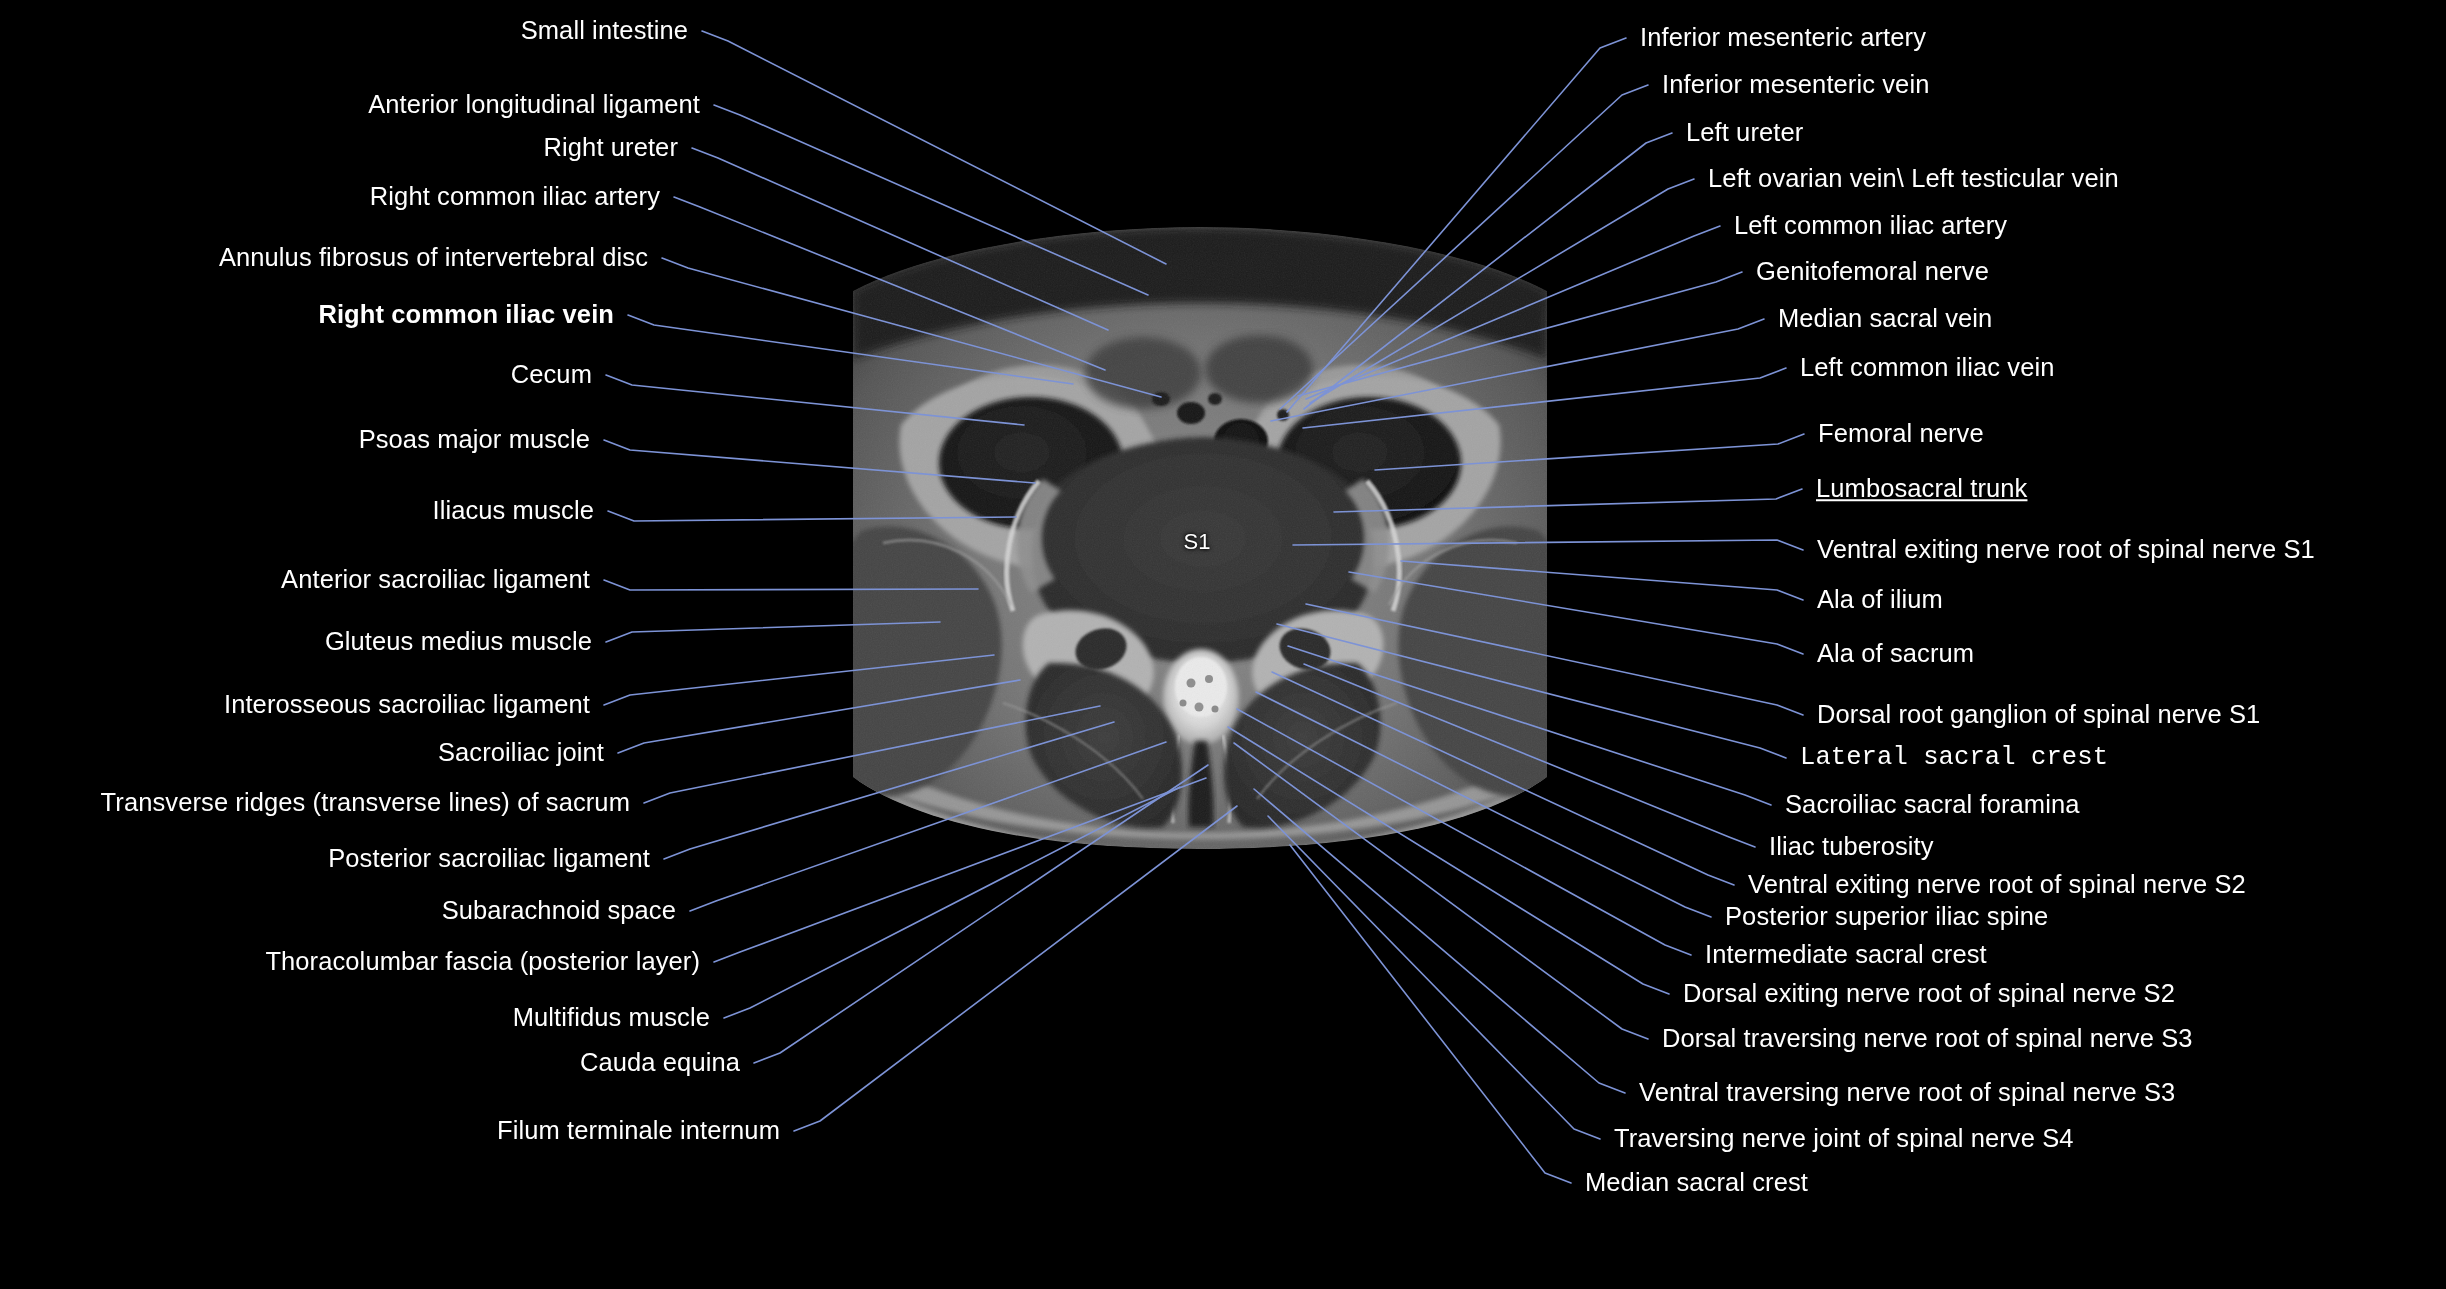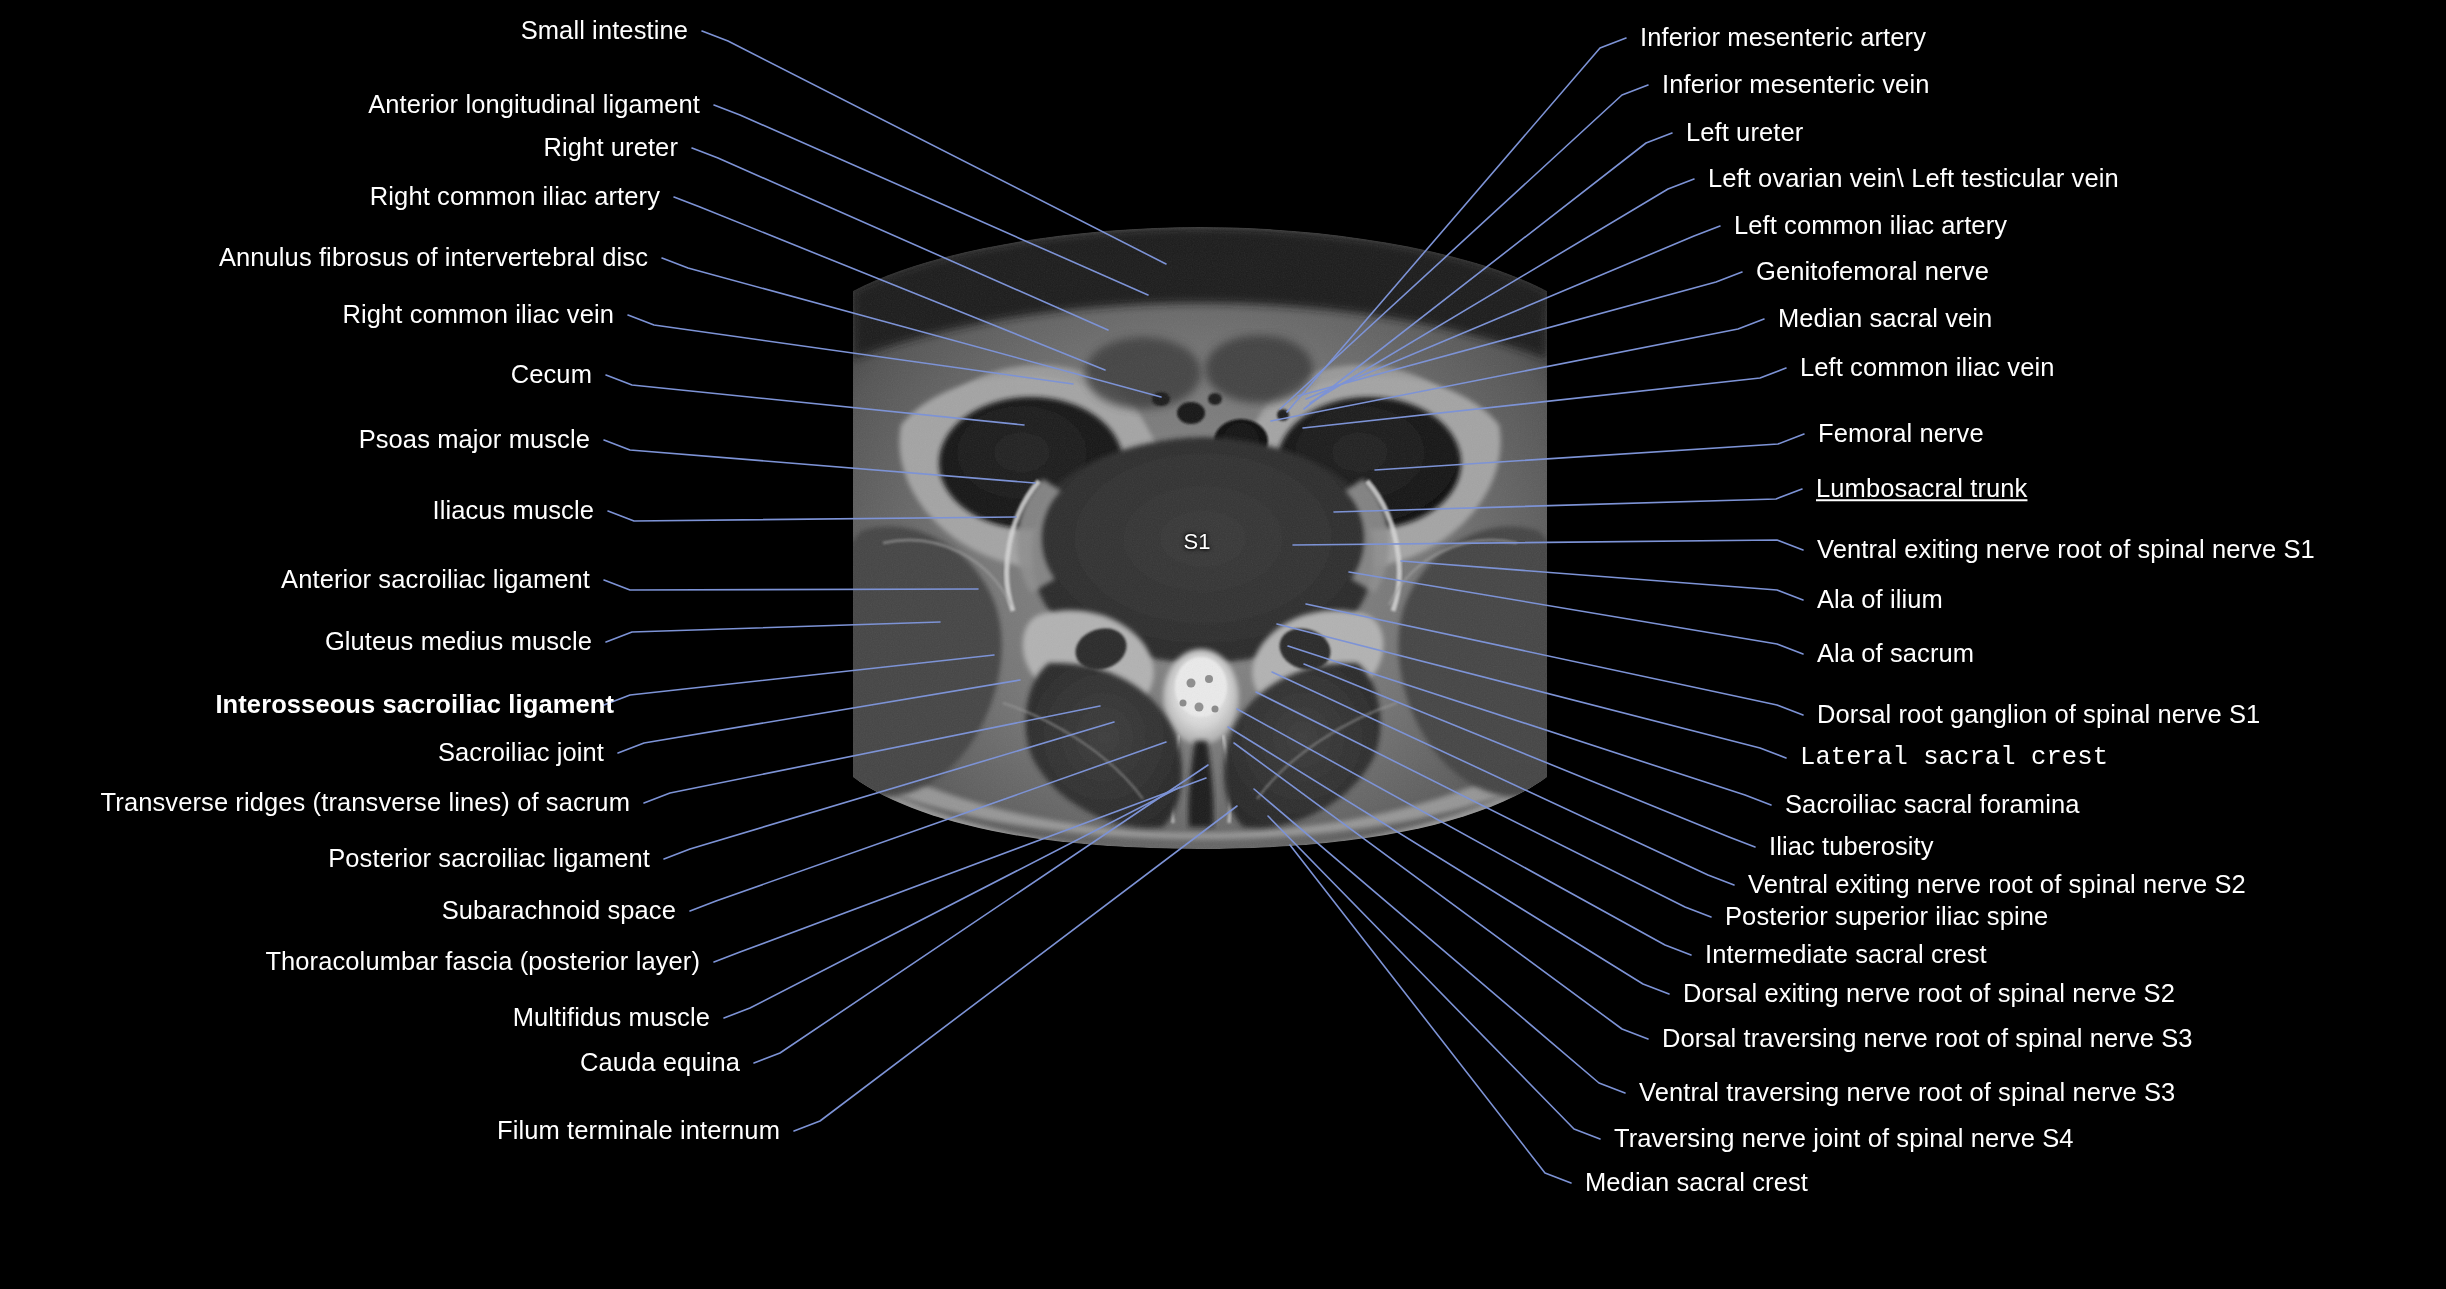--- a/index.html
+++ b/index.html
@@ -253,27 +253,27 @@
     </svg>
 
   <div id="slice-tag" style="left: 1197px; top: 542px;">S1</div>
 
   <div id="left-labels">
       <div class="lbl left" style="left: 688px; top: 31px;">Small intestine</div>
       <div class="lbl left" style="left: 700px; top: 105px;">Anterior longitudinal ligament</div>
       <div class="lbl left" style="left: 678px; top: 148px;">Right ureter</div>
       <div class="lbl left" style="left: 660px; top: 197px;">Right common iliac artery</div>
       <div class="lbl left" style="left: 648px; top: 258px;">Annulus fibrosus of intervertebral disc</div>
-      <div class="lbl left" style="left: 614px; top: 315px;">Right common iliac vein</div>
+      <div class="lbl left" style="left: 614px; top: 315px; font-weight: bold;">Right common iliac vein</div>
       <div class="lbl left" style="left: 592px; top: 375px;">Cecum</div>
       <div class="lbl left" style="left: 590px; top: 440px;">Psoas major muscle</div>
       <div class="lbl left" style="left: 594px; top: 511px;">Iliacus muscle</div>
       <div class="lbl left" style="left: 590px; top: 580px;">Anterior sacroiliac ligament</div>
       <div class="lbl left" style="left: 592px; top: 642px;">Gluteus medius muscle</div>
-      <div class="lbl left" style="left: 614px; top: 705px; font-weight: bold;">Interosseous sacroiliac ligament</div>
+      <div class="lbl left" style="left: 590px; top: 705px;">Interosseous sacroiliac ligament</div>
       <div class="lbl left" style="left: 604px; top: 753px;">Sacroiliac joint</div>
       <div class="lbl left" style="left: 630px; top: 803px;">Transverse ridges (transverse lines) of sacrum</div>
       <div class="lbl left" style="left: 650px; top: 859px;">Posterior sacroiliac ligament</div>
       <div class="lbl left" style="left: 676px; top: 911px;">Subarachnoid space</div>
       <div class="lbl left" style="left: 700px; top: 962px;">Thoracolumbar fascia (posterior layer)</div>
       <div class="lbl left" style="left: 710px; top: 1018px;">Multifidus muscle</div>
       <div class="lbl left" style="left: 740px; top: 1063px;">Cauda equina</div>
       <div class="lbl left" style="left: 780px; top: 1131px;">Filum terminale internum</div>
     </div>
   <div id="right-labels">

